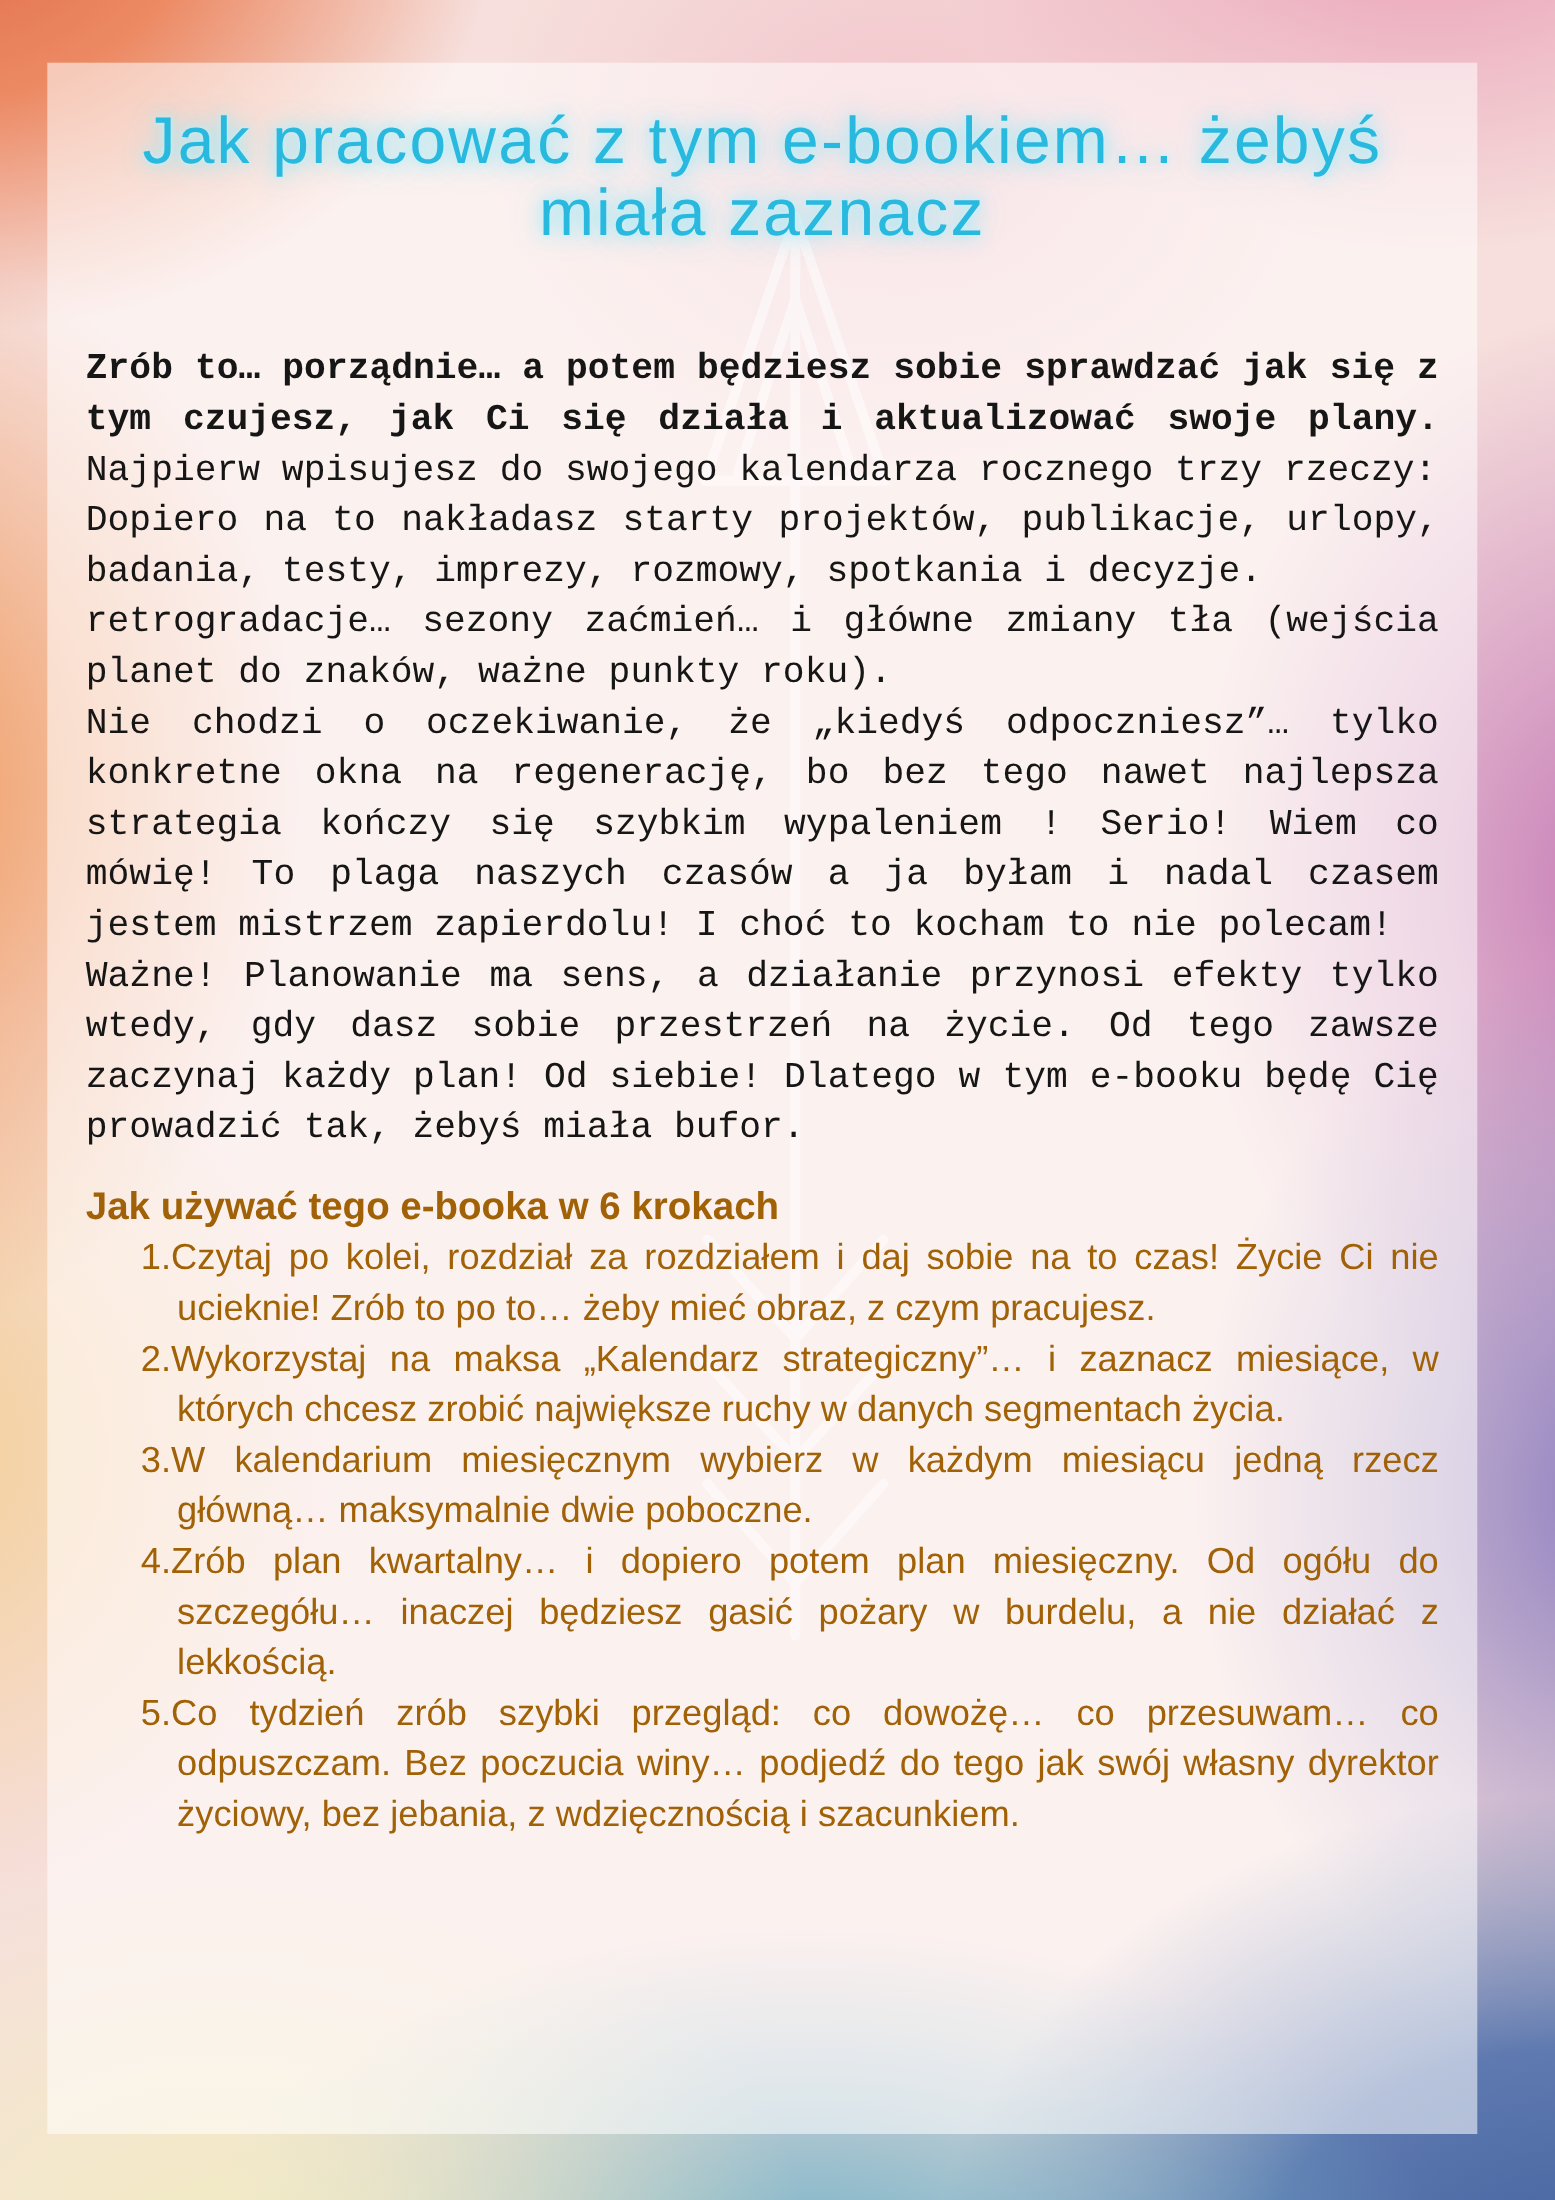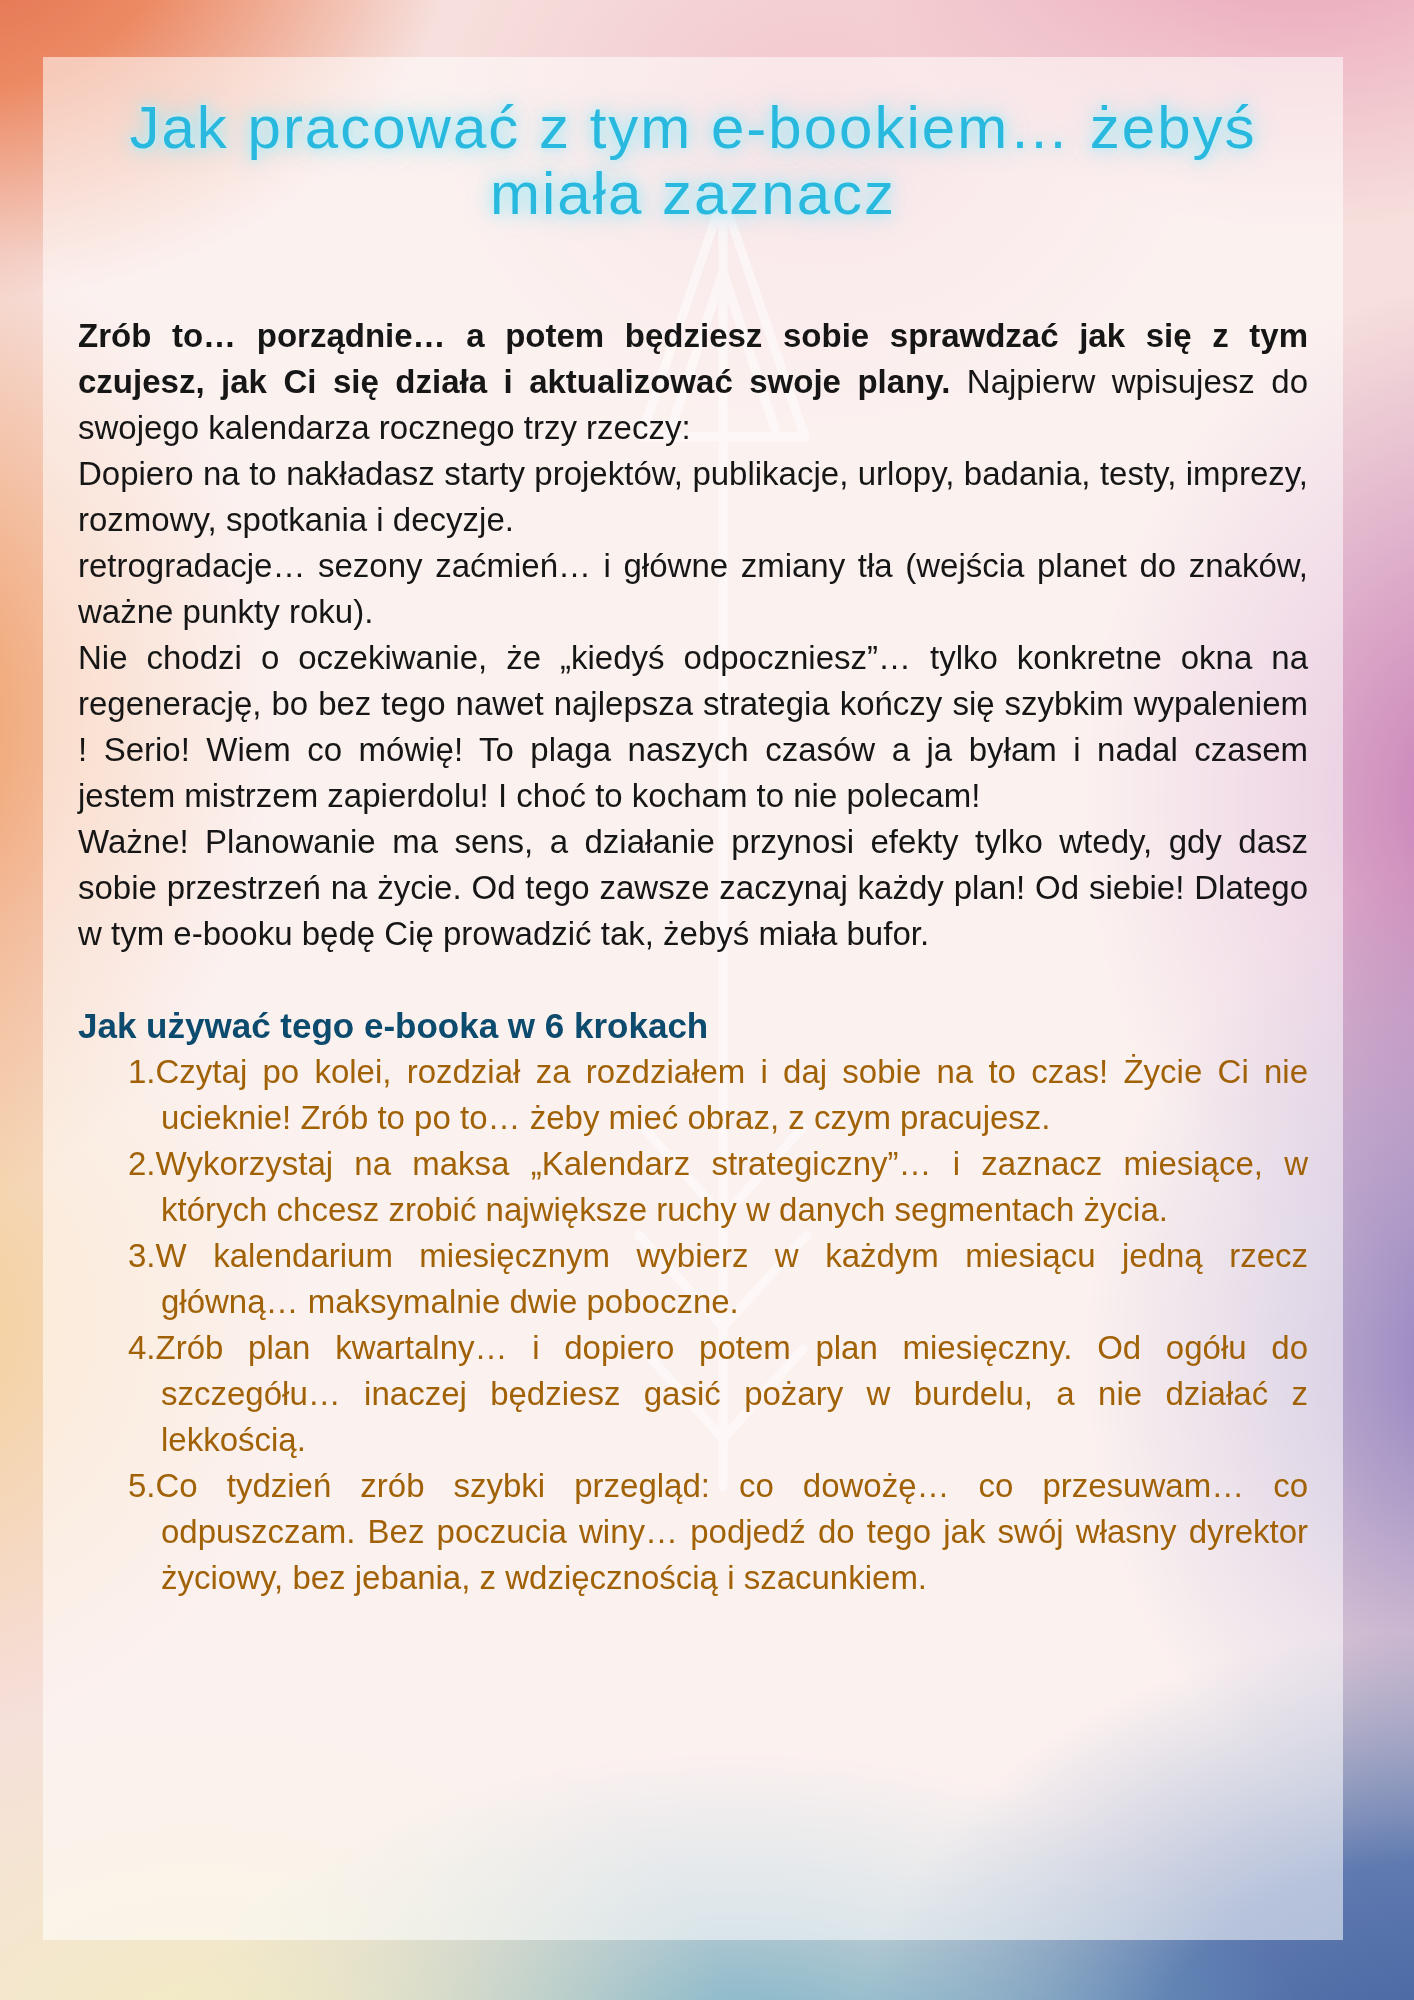--- a/index.html
+++ b/index.html
@@ -29,24 +29,24 @@
     width:100%;height:100%;padding:20px 35px 0 35px;
   }
   .title{
     text-align:center;margin:18px 0 86px 0;
     font-size:60px;line-height:66px;font-weight:400;letter-spacing:2px;
     color:#29b9df;
     text-shadow:0 0 6px #c4f0f8,0 0 16px #9fe6f4,0 0 30px rgba(159,230,244,.85);
   }
   .title span{display:block;}
   .body-text{color:#161616;font-size:33px;line-height:46px;text-align:justify;}
-  .body-text p{margin:0;}
+  .body-text p{margin:0;font-family:Liberation Mono, monospace;}
   .steps-heading{
-    margin:46px 0 0 0;font-size:35px;line-height:46px;font-weight:700;
-    color:#0c4a6e;text-align:left;
+    margin:25px 0 0 0;font-size:35px;line-height:46px;font-weight:700;
+    color:#a16207;text-align:left;
   }
   ol.steps{list-style:none;margin:0;padding:0;}
   ol.steps li{
     margin-left:83px;text-indent:-33px;
     font-size:33px;line-height:46px;text-align:justify;color:#a16207;
   }
 </style>
 </head>
 <body>
 

